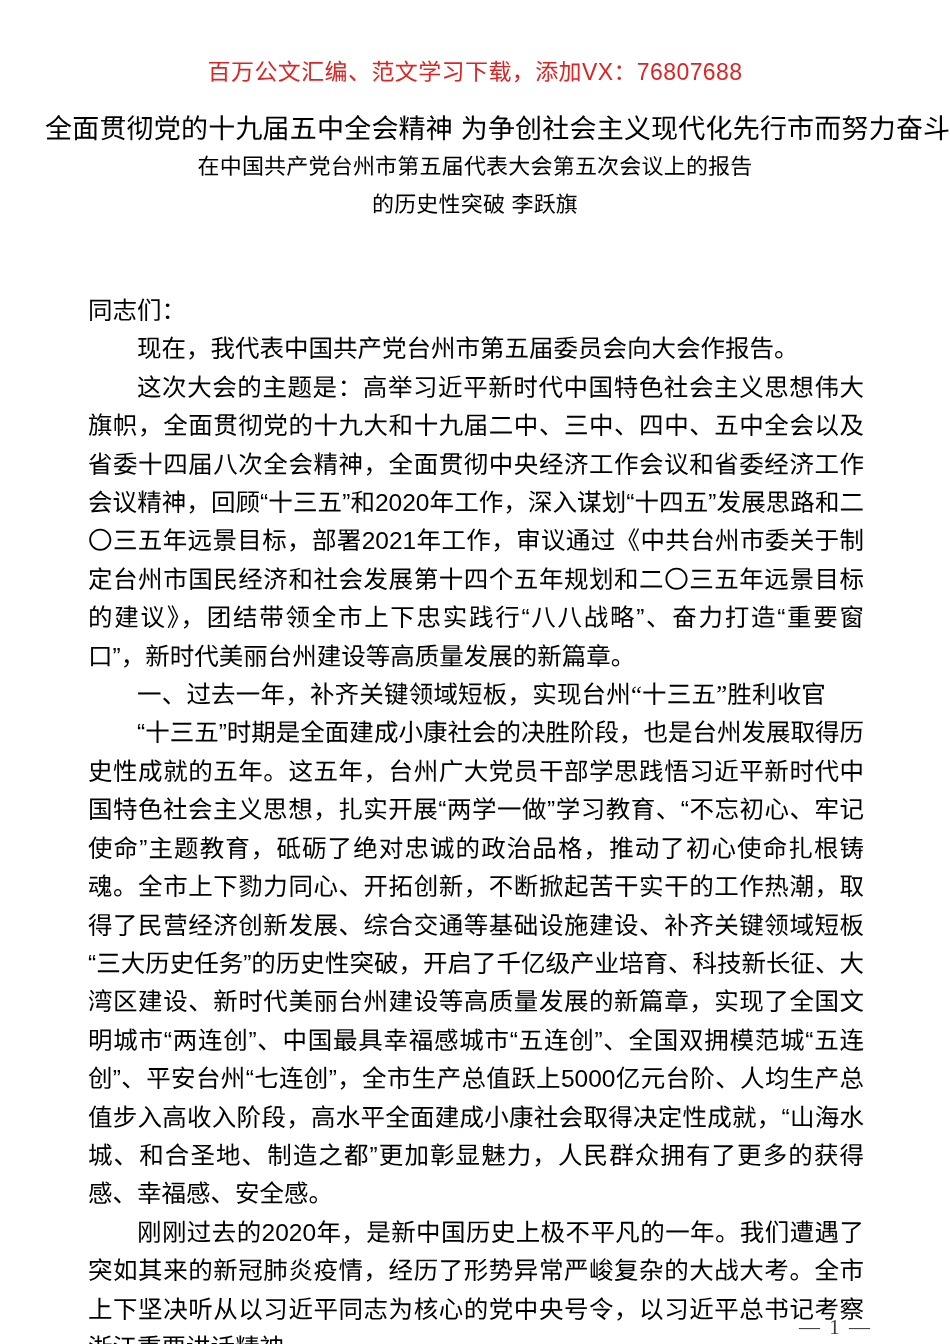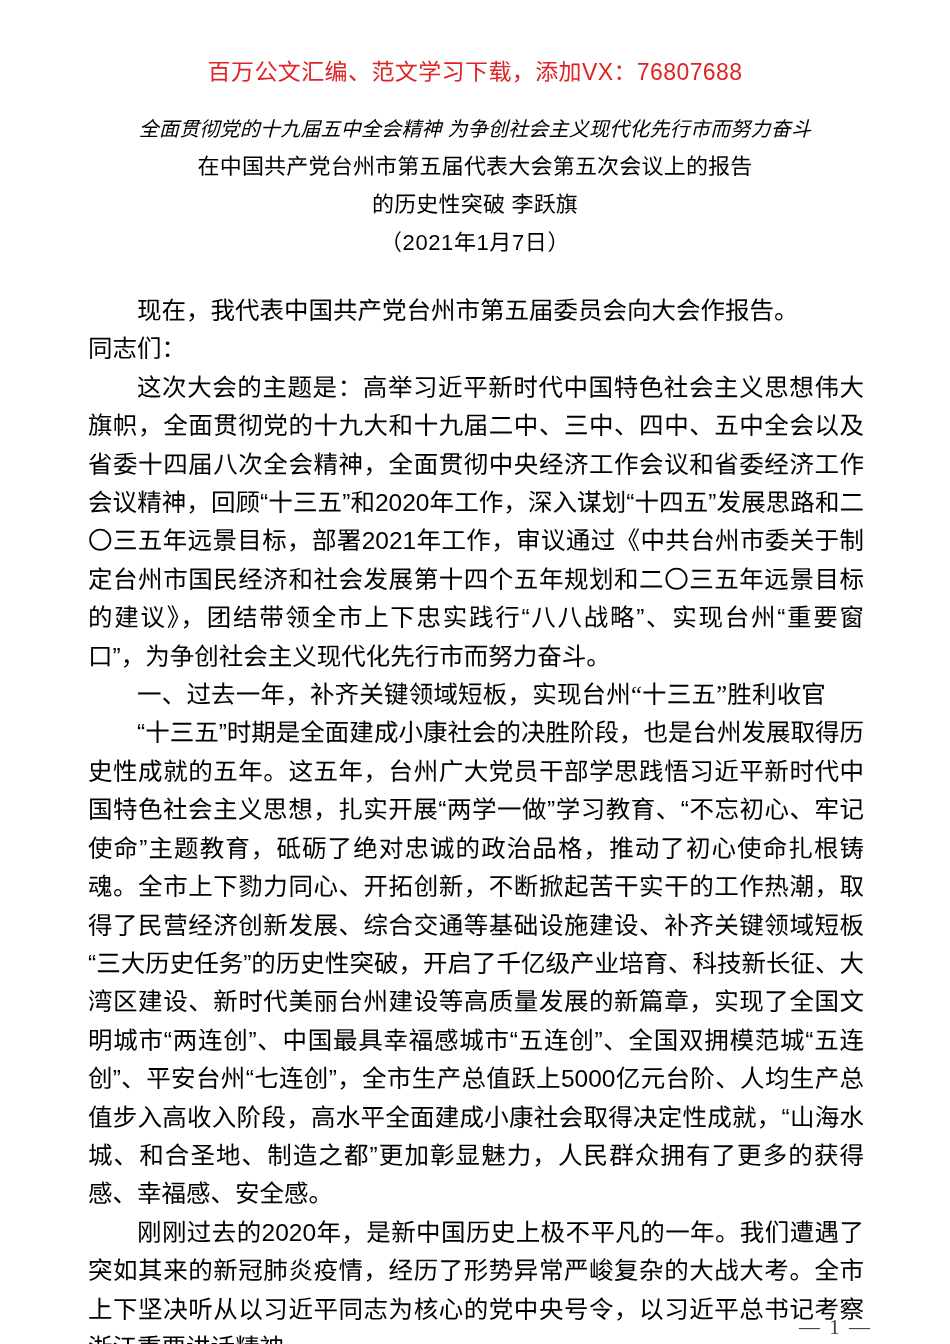--- a/index.html
+++ b/index.html
@@ -46,22 +46,21 @@
     text-align: center;
   }
   .title-line {
     font-size: 22px;
     line-height: 38px;
     letter-spacing: 0.2px;
     white-space: nowrap;
     font-weight: normal;
   }
   .title-line.main {
-    font-size: 20px;
-    font-style: italic;
+    font-size: 27px;
   }
   .title-line.date {
     letter-spacing: 0.6px;
   }
 
   
   .body-block {
     position: absolute;
     top: 276px;
     left: 88px;
@@ -107,27 +106,26 @@
 <body>
 
 <div id="page">
 
   <div class="promo-banner">百万公文汇编、范文学习下载，添加VX：76807688</div>
 
   <div class="title-block">
     <div class="title-line main">全面贯彻党的十九届五中全会精神  为争创社会主义现代化先行市而努力奋斗</div>
     <div class="title-line">在中国共产党台州市第五届代表大会第五次会议上的报告</div>
     <div class="title-line">的历史性突破  李跃旗</div>
-    <div class="title-line date">（2021年1月7日）</div>
   </div>
 
   <div class="body-block">
+    <p class="para">同志们：</p>
     <p class="para indent">现在，我代表中国共产党台州市第五届委员会向大会作报告。</p>
-    <p class="para">同志们：</p>
-    <p class="para indent">这次大会的主题是：高举习近平新时代中国特色社会主义思想伟大旗帜，全面贯彻党的十九大和十九届二中、三中、四中、五中全会以及省委十四届八次全会精神，全面贯彻中央经济工作会议和省委经济工作会议精神，回顾“十三五”和2020年工作，深入谋划“十四五”发展思路和二〇三五年远景目标，部署2021年工作，审议通过《中共台州市委关于制定台州市国民经济和社会发展第十四个五年规划和二〇三五年远景目标的建议》，团结带领全市上下忠实践行“八八战略”、实现台州“重要窗口”，为争创社会主义现代化先行市而努力奋斗。</p>
+    <p class="para indent">这次大会的主题是：高举习近平新时代中国特色社会主义思想伟大旗帜，全面贯彻党的十九大和十九届二中、三中、四中、五中全会以及省委十四届八次全会精神，全面贯彻中央经济工作会议和省委经济工作会议精神，回顾“十三五”和2020年工作，深入谋划“十四五”发展思路和二〇三五年远景目标，部署2021年工作，审议通过《中共台州市委关于制定台州市国民经济和社会发展第十四个五年规划和二〇三五年远景目标的建议》，团结带领全市上下忠实践行“八八战略”、奋力打造“重要窗口”，新时代美丽台州建设等高质量发展的新篇章。</p>
     <p class="para heading">一、过去一年，补齐关键领域短板，实现台州“十三五”胜利收官</p>
     <p class="para indent">“十三五”时期是全面建成小康社会的决胜阶段，也是台州发展取得历史性成就的五年。这五年，台州广大党员干部学思践悟习近平新时代中国特色社会主义思想，扎实开展“两学一做”学习教育、“不忘初心、牢记使命”主题教育，砥砺了绝对忠诚的政治品格，推动了初心使命扎根铸魂。全市上下勠力同心、开拓创新，不断掀起苦干实干的工作热潮，取得了民营经济创新发展、综合交通等基础设施建设、补齐关键领域短板“三大历史任务”的历史性突破，开启了千亿级产业培育、科技新长征、大湾区建设、新时代美丽台州建设等高质量发展的新篇章，实现了全国文明城市“两连创”、中国最具幸福感城市“五连创”、全国双拥模范城“五连创”、平安台州“七连创”，全市生产总值跃上5000亿元台阶、人均生产总值步入高收入阶段，高水平全面建成小康社会取得决定性成就，“山海水城、和合圣地、制造之都”更加彰显魅力，人民群众拥有了更多的获得感、幸福感、安全感。</p>
     <p class="para indent">刚刚过去的2020年，是新中国历史上极不平凡的一年。我们遭遇了突如其来的新冠肺炎疫情，经历了形势异常严峻复杂的大战大考。全市上下坚决听从以习近平同志为核心的党中央号令，以习近平总书记考察浙江重要讲话精神</p>
   </div>
 
   <div class="footer">— 1 —</div>
 
 </div>
 
 </body></html>

